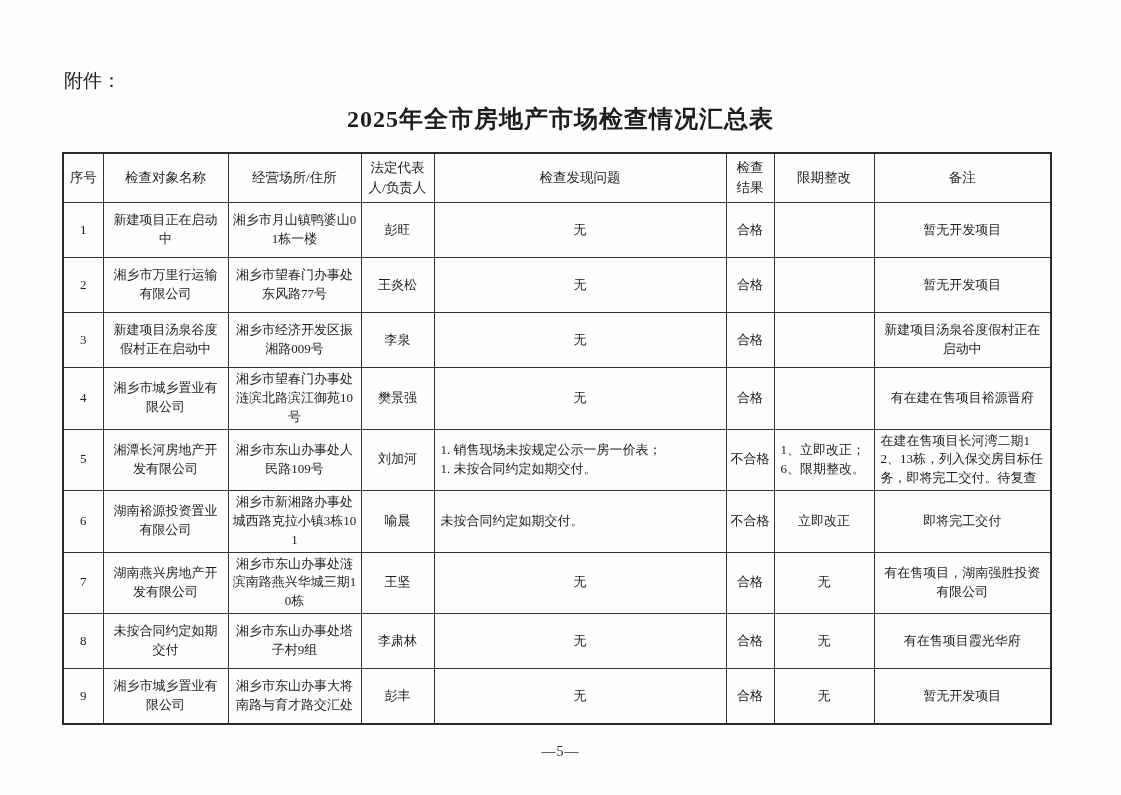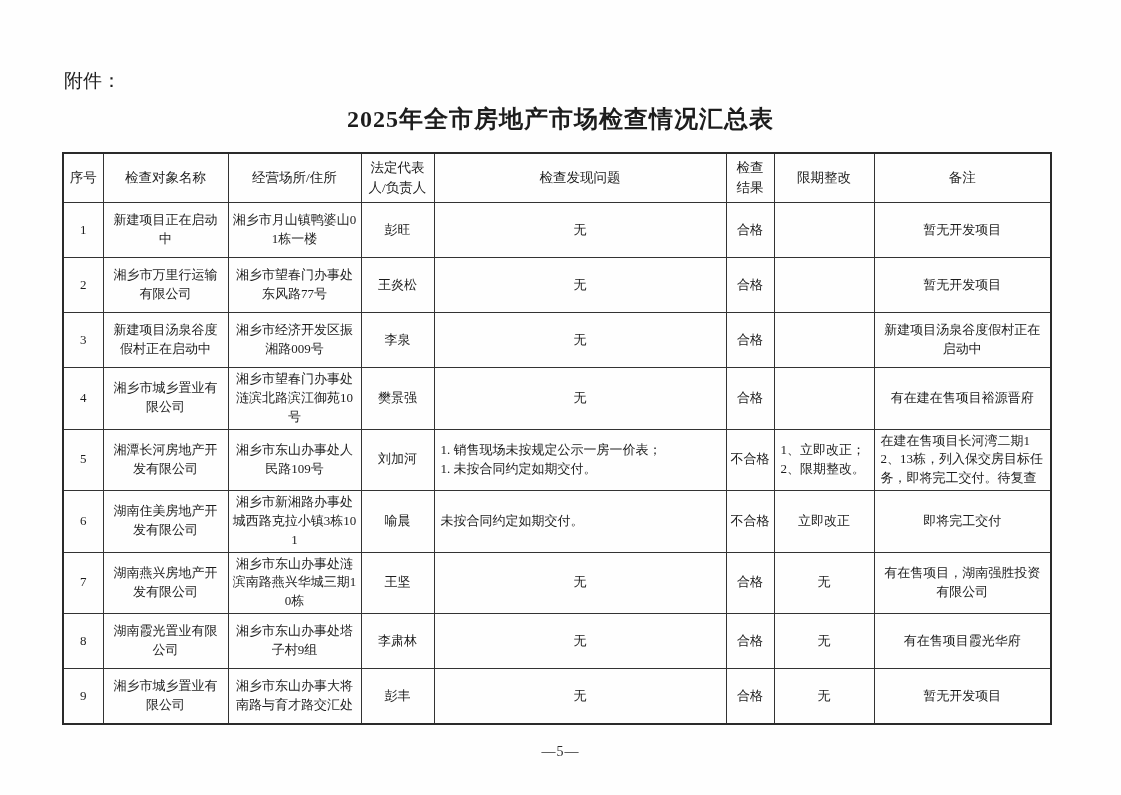--- a/index.html
+++ b/index.html
@@ -219,32 +219,32 @@
           </td>
           <td class="align-left">
             <span class="cell-line">1. 销售现场未按规定公示一房一价表；</span>
             <span class="cell-line">1. 未按合同约定如期交付。</span>
           </td>
           <td>
             <span class="cell-line">不合格</span>
           </td>
           <td class="align-left">
             <span class="cell-line">1、立即改正；</span>
-            <span class="cell-line">2、限期整改。</span>
+            <span class="cell-line">6、限期整改。</span>
           </td>
           <td class="align-left">
             <span class="cell-line">在建在售项目长河湾二期12、13栋，列入保交房目标任务，即将完工交付。待复查</span>
           </td>
         </tr>
         <tr>
           <td>
             <span class="cell-line">6</span>
           </td>
           <td>
-            <span class="cell-line">湖南住美房地产开发有限公司</span>
+            <span class="cell-line">湖南裕源投资置业有限公司</span>
           </td>
           <td>
             <span class="cell-line">湘乡市新湘路办事处城西路克拉小镇3栋101</span>
           </td>
           <td>
             <span class="cell-line">喻晨</span>
           </td>
           <td class="align-left">
             <span class="cell-line">未按合同约定如期交付。</span>
           </td>
@@ -282,21 +282,21 @@
           </td>
           <td>
             <span class="cell-line">有在售项目，湖南强胜投资有限公司</span>
           </td>
         </tr>
         <tr>
           <td>
             <span class="cell-line">8</span>
           </td>
           <td>
-            <span class="cell-line">湖南霞光置业有限公司</span>
+            <span class="cell-line">未按合同约定如期交付</span>
           </td>
           <td>
             <span class="cell-line">湘乡市东山办事处塔子村9组</span>
           </td>
           <td>
             <span class="cell-line">李肃林</span>
           </td>
           <td>
             <span class="cell-line">无</span>
           </td>

